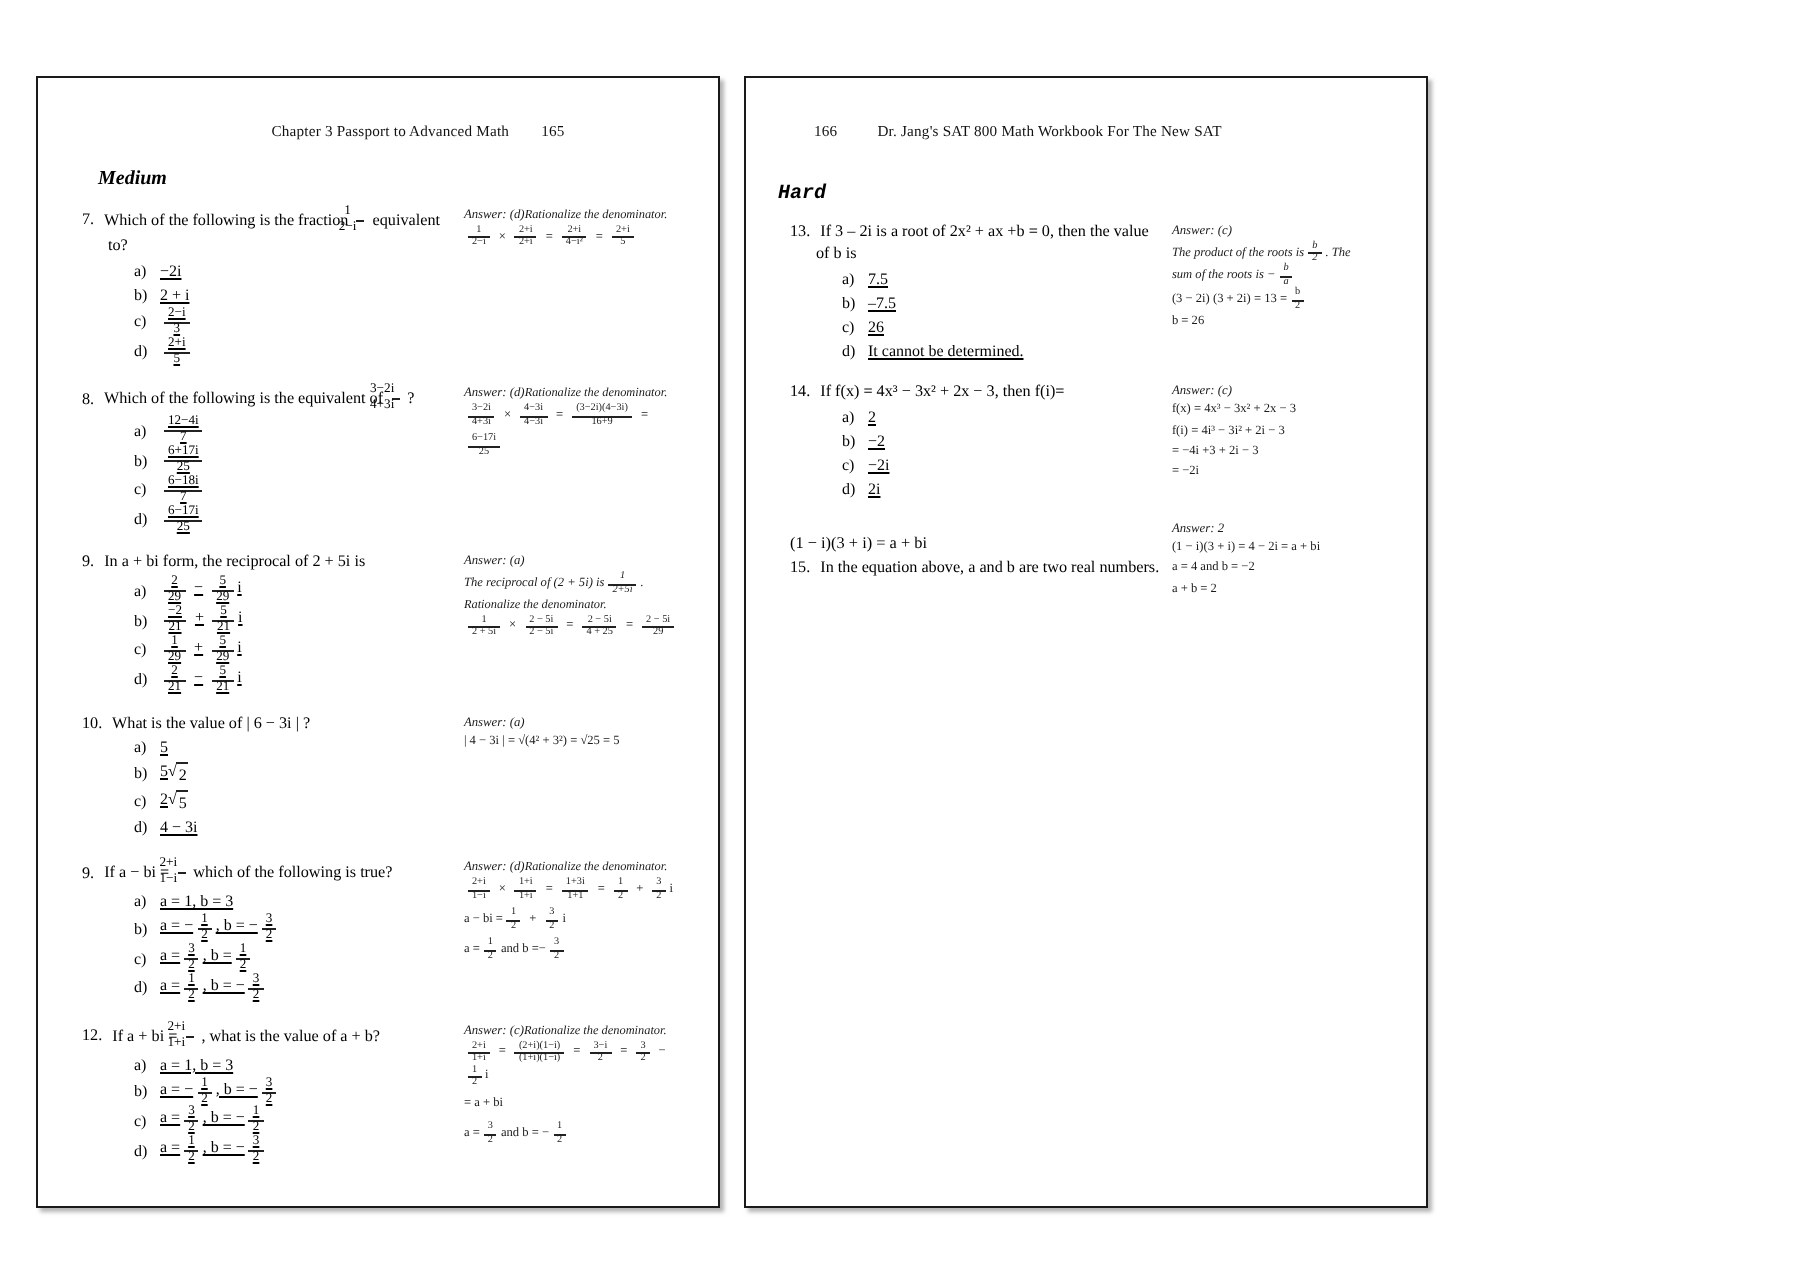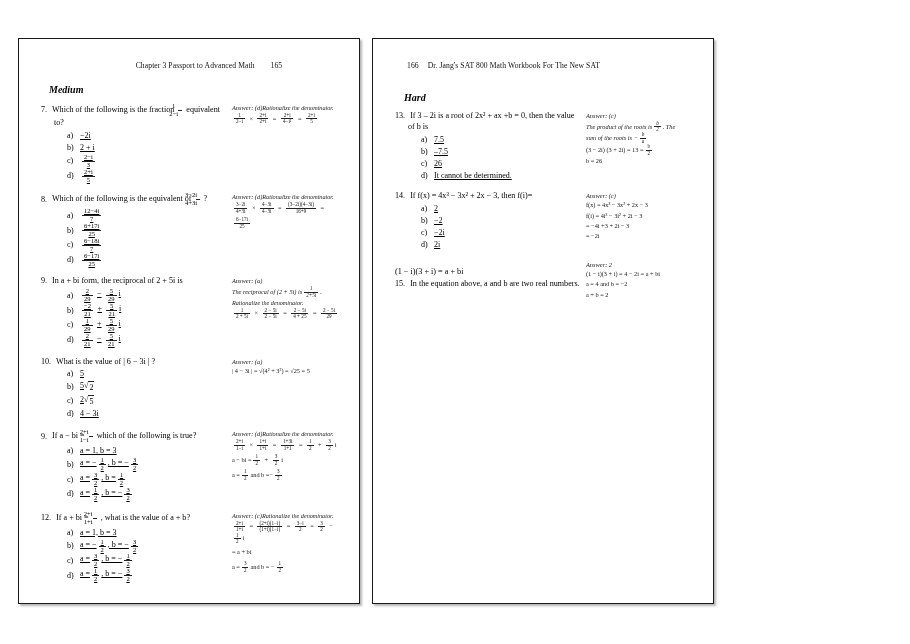--- a/index.html
+++ b/index.html
@@ -28,29 +28,29 @@
   }
   .running-head {
     font-size: 7.6px;
     color: #111;
     letter-spacing: .1px;
     white-space: nowrap;
   }
   .rh-left { text-align: center; padding-left: 40px; }
   .rh-left .rh-chap { margin-right: 16px; }
   .rh-right { text-align: left; padding-left: 18px; }
-  .rh-right .rh-pg { margin-right: 9px; }
+  .rh-right .rh-pg { margin-right: 20px; }
 
   .section-label {
     font-style: italic;
     font-weight: bold;
     font-size: 10px;
     margin: 14px 0 8px 14px;
   }
-  .section-label.hard { margin-top: 22px; margin-left: 15px; }
+  .section-label.hard { margin-top: 22px; margin-left: 0; font-family: Liberation Mono, monospace; }
 
   .qblock {
     position: relative;
     display: flex;
     margin-bottom: 9px;
   }
   .qleft {
     width: 62%;
     padding-left: 6px;
   }

